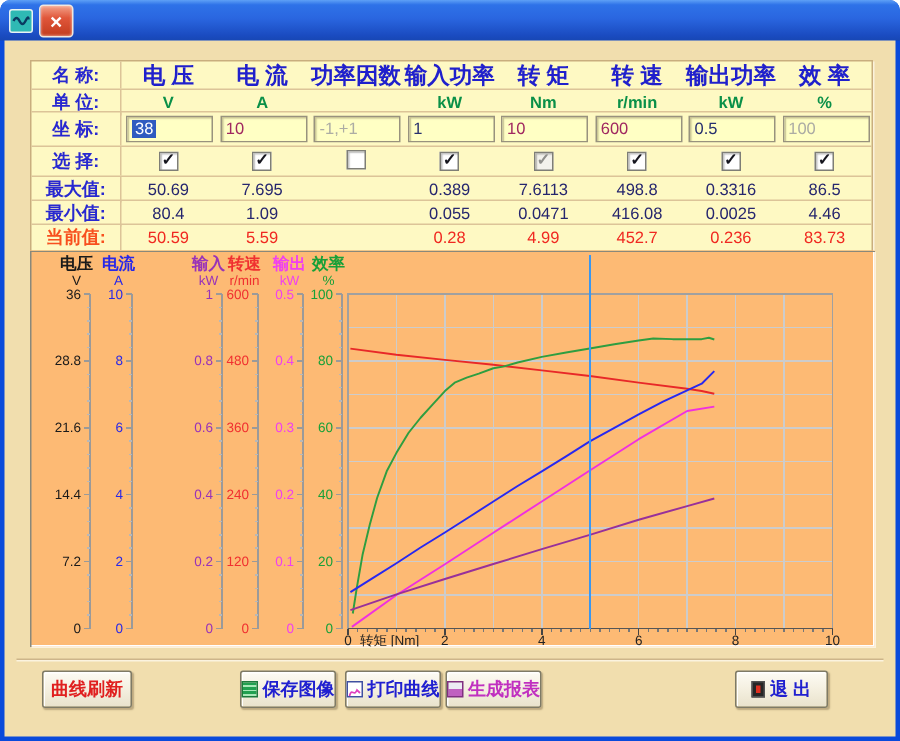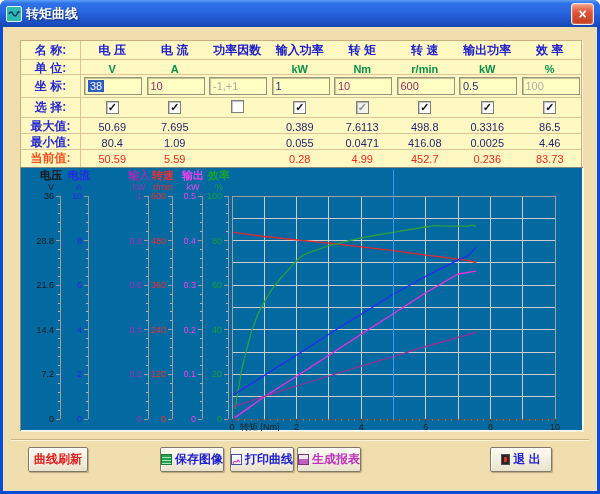--- a/index.html
+++ b/index.html
@@ -19,38 +19,38 @@
 
   
   .param-table{position:absolute;left:17px;top:13px;width:562px;background:#fef9c3;
     border:1px solid #C9AE7E;box-shadow:1px 1px 0 #FBF2DC;box-sizing:border-box;}
   .trow{display:grid;grid-template-columns:60px repeat(8,1fr);border-bottom:1px solid #DCC498;align-items:center;}
   .trow:last-child{border-bottom:none;}
   .tlabel{border-right:1px solid #DCC498;height:100%;display:flex;align-items:center;justify-content:center;
     font-weight:bold;color:#2828D0;font-size:12px;box-sizing:border-box;}
   .tlabel.cur-l{color:#F8501E;}
   .tcell{text-align:center;font-size:11px;overflow:hidden;white-space:nowrap;}
-  .tcell.hdr{color:#2020CC;font-weight:bold;font-size:12px;}
+  .tcell.hdr{color:#2020CC;font-weight:bold;font-size:15px;}
   .tcell.unit{color:#0A9048;font-weight:bold;font-size:11px;}
   .tcell.val{color:#26266E;}
   .tcell.cur{color:#F02820;}
   .tcell.coord{text-align:left;padding-left:3px;}
   .coordbox{display:inline-block;width:50px;background:#FFFFC4;border:1px solid #98927E;
     box-shadow:inset 1px 1px 1px rgba(110,100,70,.4);font-size:11px;text-align:left;
     padding:2px 3px;color:#A02860;}
   .coordbox.navy{color:#27306E;}
   .coordbox.disabled{color:#ACACA4;}
   .selhl{background:#2F5BC0;color:#fff;padding:0 2px;text-align:right;}
   .cb{display:inline-flex;width:13px;height:13px;background:#fff;border:1px solid #7E7E76;
     box-shadow:inset 1px 1px 1px rgba(0,0,0,.25);font-size:11px;line-height:11px;
     align-items:center;justify-content:center;color:#16161E;font-weight:bold;box-sizing:border-box;}
   .cb.dis{color:#90908C;background:#F3F2EC;}
 
   
-  .chart-panel{position:absolute;left:17px;top:140px;width:563px;height:264px;background:#0369a1;
+  .chart-panel{position:absolute;left:17px;top:140px;width:563px;height:264px;background:#fdba74;
     box-shadow:inset 1px 1px 0 #8A887A, inset -1px -1px 0 #FFFFFF, 1px 1px 0 #FBF2DC;}
   .chart-panel svg{display:block;}
 
   
   .footer-sep{position:absolute;left:8px;right:8px;top:412px;height:0;
     border-top:1px solid #CDB58A;border-bottom:1px solid #FBF3DF;}
   .xpbtn{position:absolute;top:420px;height:25px;border:1px solid #7E7A66;border-radius:2px;
     background:linear-gradient(180deg,#FDFBF4 0%,#F2EDDC 60%,#E9E2CC 100%);
     box-shadow:inset 1px 1px 0 #fff, 1px 1px 1px rgba(90,70,40,.35);
     display:flex;align-items:center;justify-content:center;font-size:12px;font-weight:bold;
@@ -66,21 +66,20 @@
 </head>
 <body>
 
 <div class="window">
   <div class="titlebar">
     <span class="title-icon">
       <svg width="12" height="12" viewBox="0 0 12 12">
           <path d="M1,6 Q3,2 5,6 T9,6 T11,5" fill="none" stroke="#0A3A60" stroke-width="1.6"></path>
         </svg>
     </span>
-    <span class="title-text">转矩曲线</span>
     <span class="close-btn">×</span>
   </div>
   <div class="client">
 
     <div class="param-table" id="param-table">
         <div class="trow" style="height:18px">
           <div class="tlabel ">名 称:</div>
           <div class="tcell hdr">电 压</div>
           <div class="tcell hdr">电 流</div>
           <div class="tcell hdr">功率因数</div>

